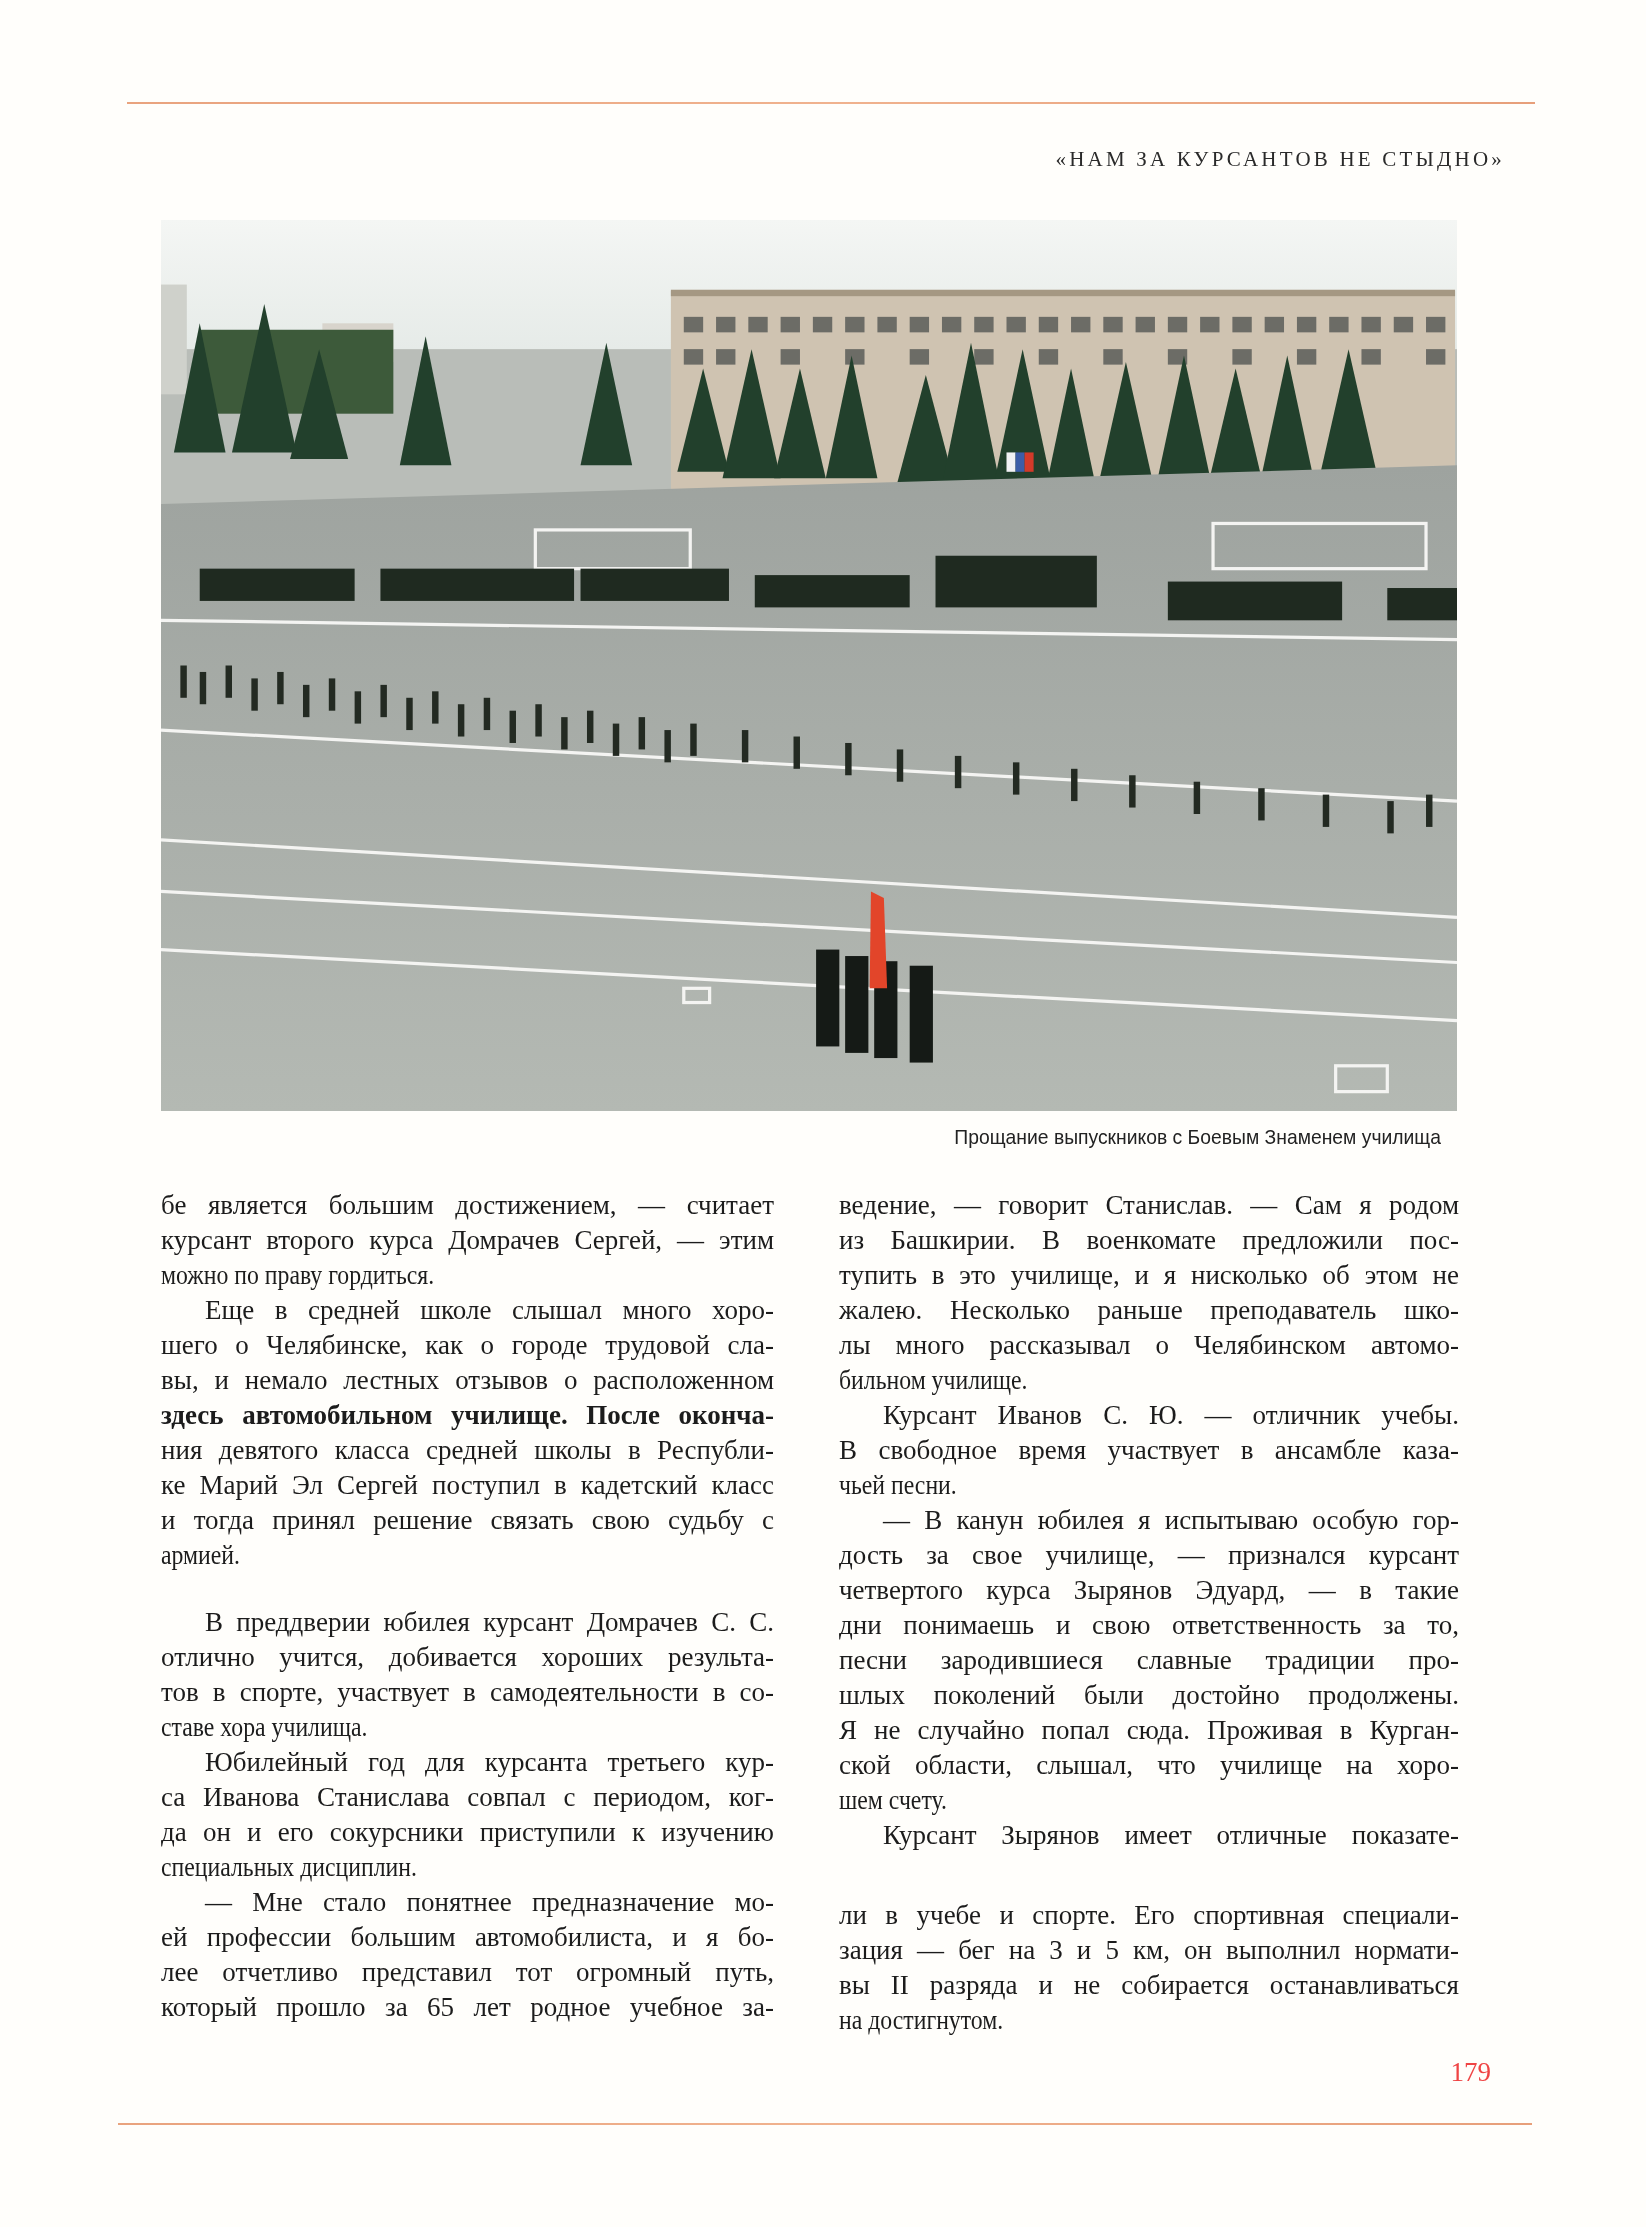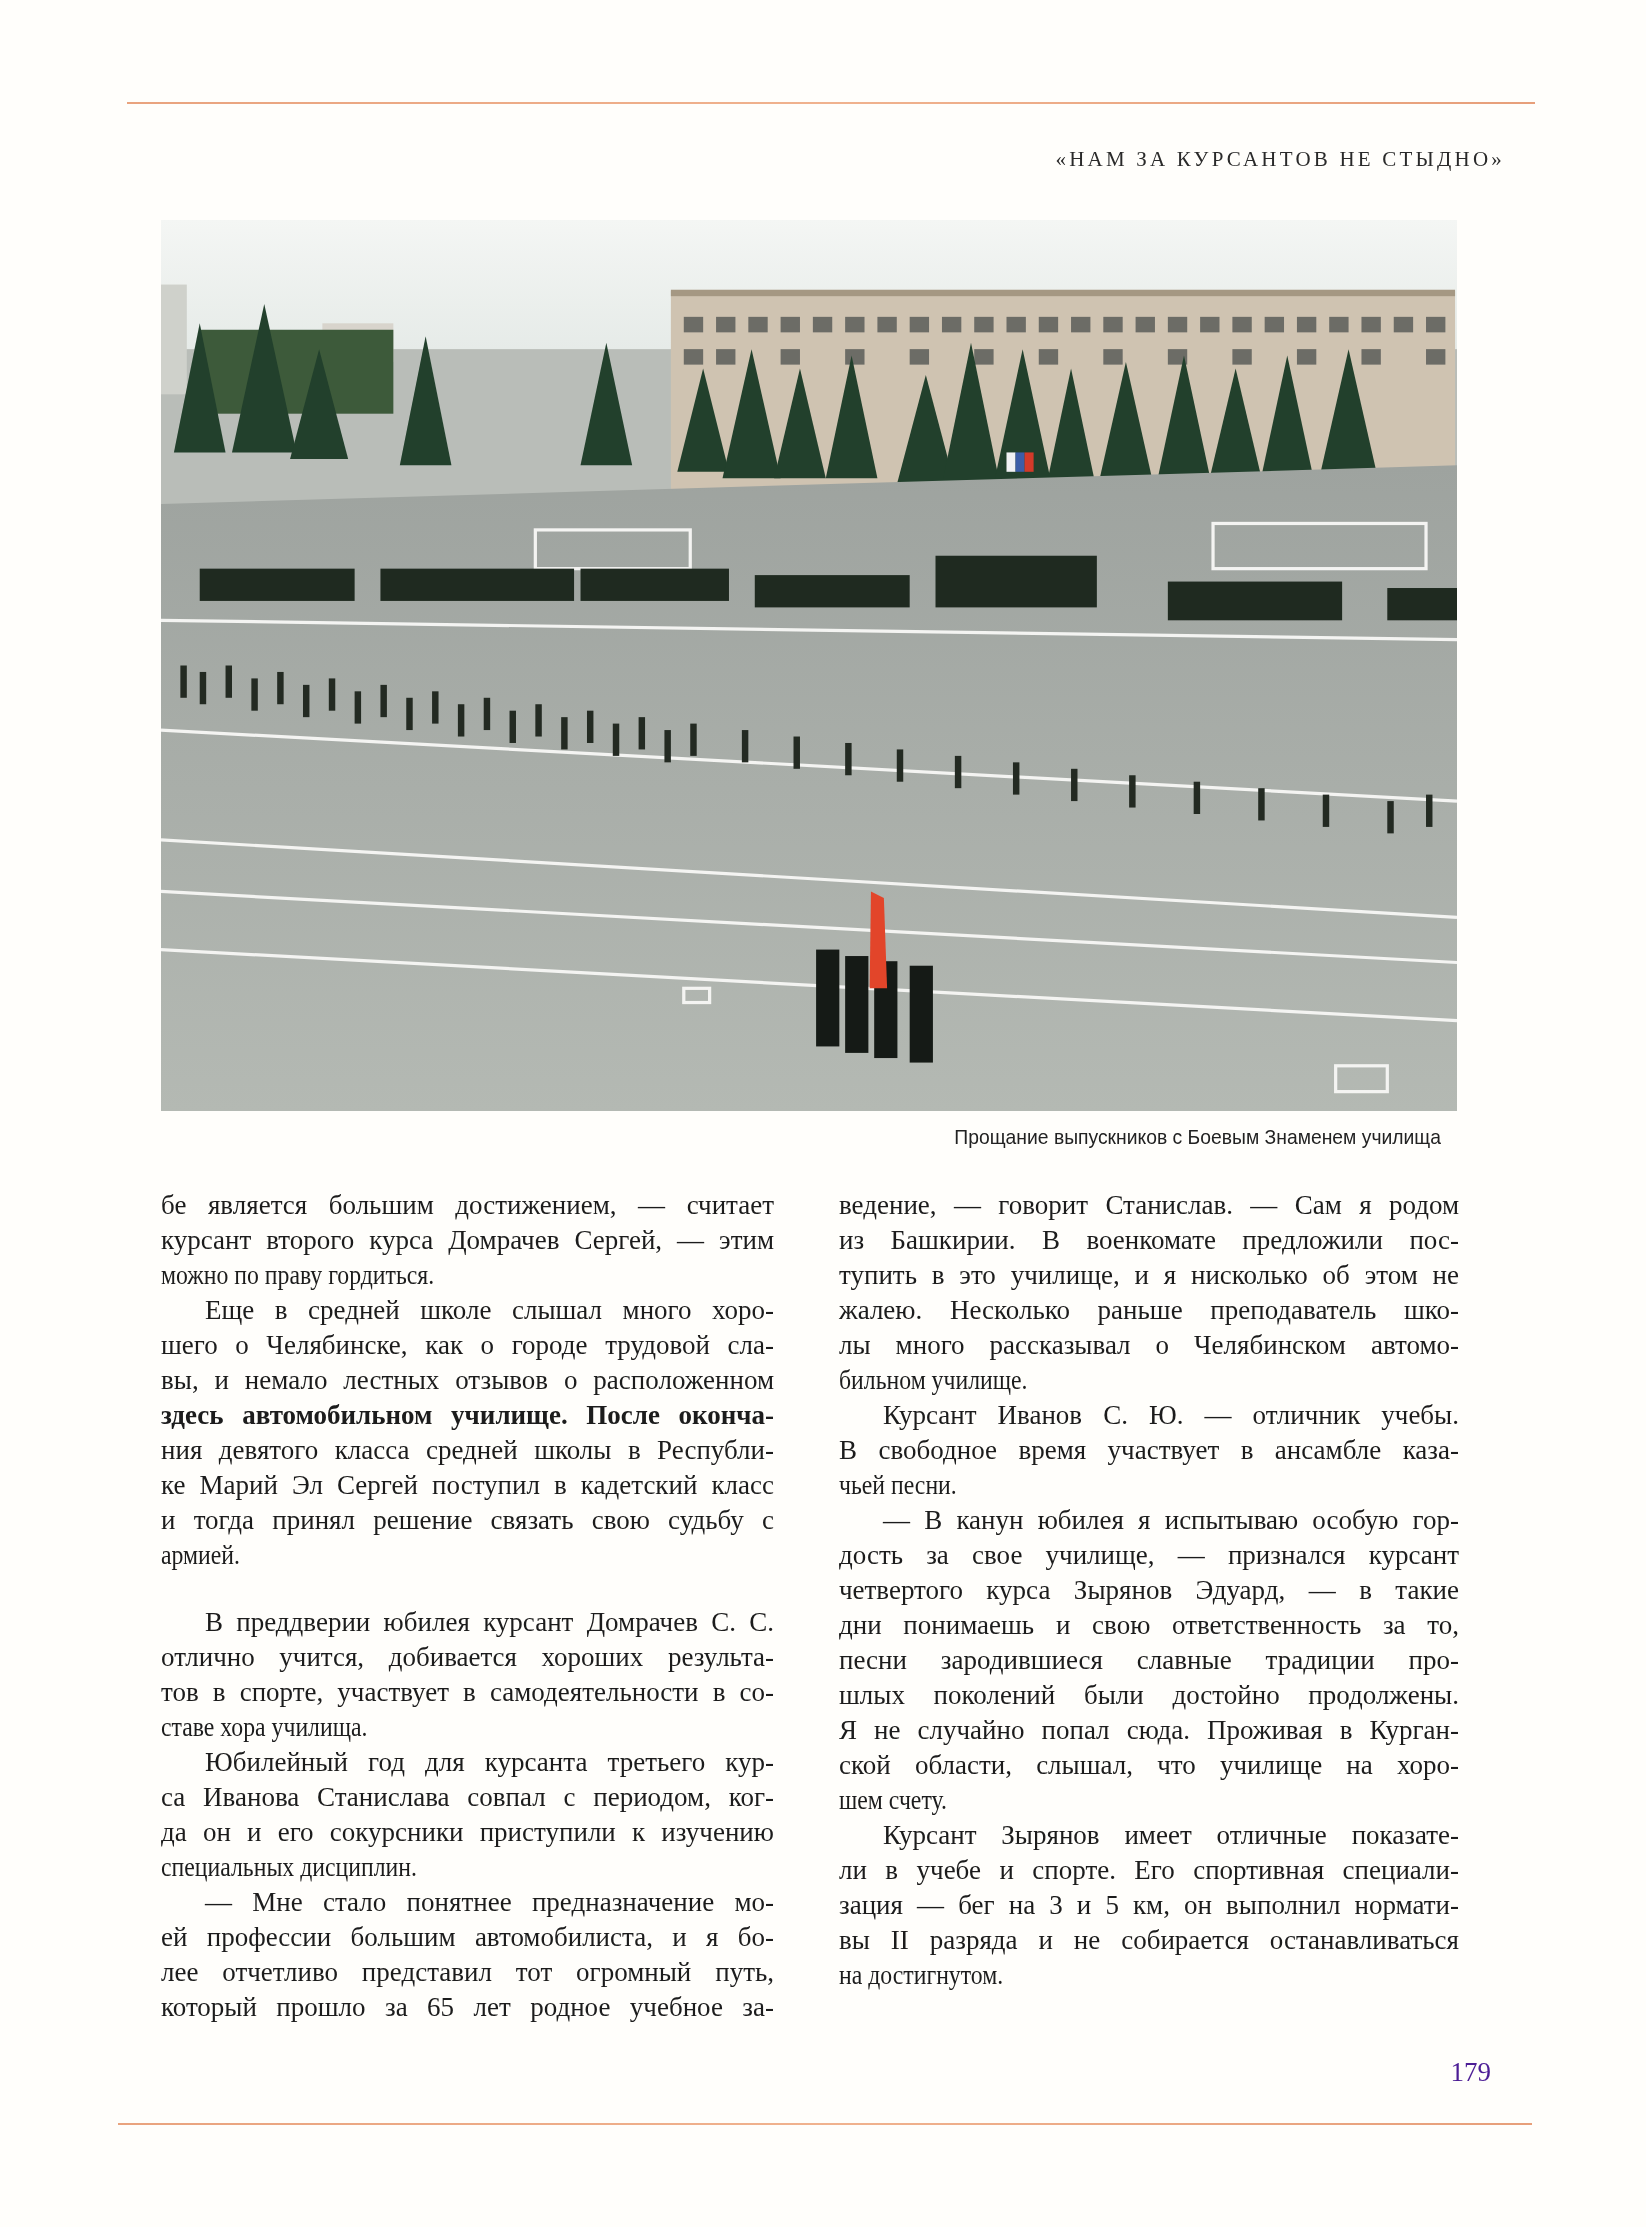--- a/index.html
+++ b/index.html
@@ -43,21 +43,21 @@
   .line {
     display: block; white-space: nowrap; overflow: visible;
     text-align: justify; text-align-last: justify;
     transform-origin: left center;
   }
   .line.last { text-align-last: left; }
   .line.indent { padding-left: 44px; }
 
   .page-number {
     position: absolute; top: 2057px; right: 155px;
-    font-size: 27px; color: #4c1d95;
+    font-size: 27px; color: #ef4444;
   }
 </style>
 </head>
 <body>
 
 <div class="rule top"></div>
 <div class="running-head">«НАМ ЗА КУРСАНТОВ НЕ СТЫДНО»</div>
 
 <div class="photo">
   <svg viewBox="0 0 2008 1380" preserveAspectRatio="none">
@@ -255,21 +255,21 @@
     <span class="line indent" style="display: block;">— В канун юбилея я испытываю особую гор-</span>
     <span class="line" style="display: block;">дость за свое училище, — признался курсант</span>
     <span class="line" style="display: block;">четвертого курса Зырянов Эдуард, — в такие</span>
     <span class="line" style="display: block;">дни понимаешь и свою ответственность за то,</span>
     <span class="line" style="display: block;">песни зародившиеся славные традиции про-</span>
     <span class="line" style="display: block;">шлых поколений были достойно продолжены.</span>
     <span class="line" style="display: block;">Я не случайно попал сюда. Проживая в Курган-</span>
     <span class="line" style="display: block;">ской области, слышал, что училище на хоро-</span>
     <span class="line last" style="display: block; transform: scaleX(0.88);">шем счету.</span>
     <span class="line indent" style="display: block;">Курсант Зырянов имеет отличные показате-</span>
-    <span class="line" style="display: block;">ли в учебе и спорте. Его спортивная специали-</span>
+    <span class="line" style="display: block; margin-top: 45px;">ли в учебе и спорте. Его спортивная специали-</span>
     <span class="line" style="display: block;">зация — бег на 3 и 5 км, он выполнил нормати-</span>
     <span class="line" style="display: block;">вы II разряда и не собирается останавливаться</span>
     <span class="line last" style="display: block; transform: scaleX(0.88);">на достигнутом.</span>
   </div>
 
 <div class="page-number">179</div>
 <div class="rule bottom"></div>
 
 
 </body></html>

